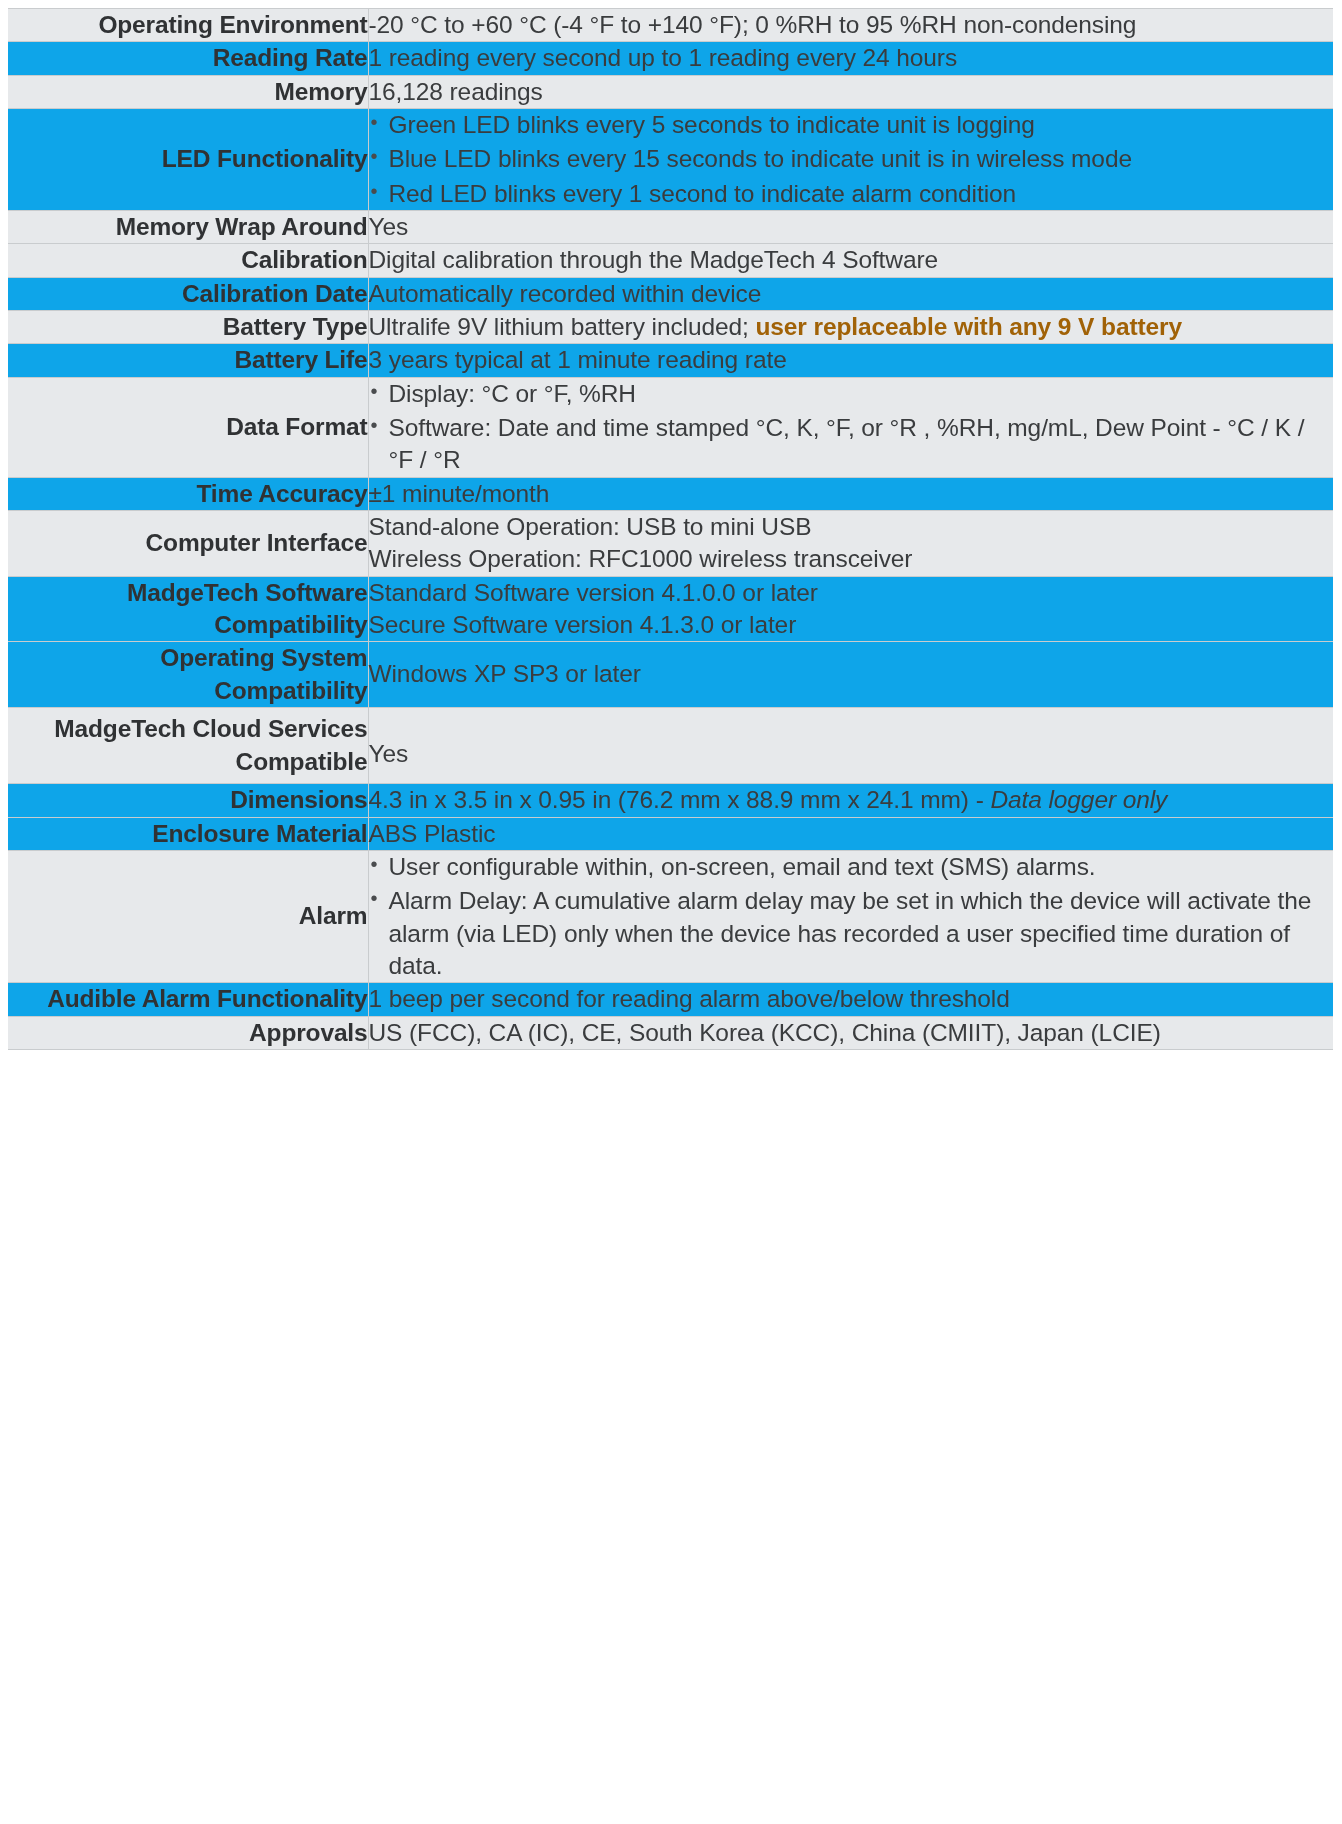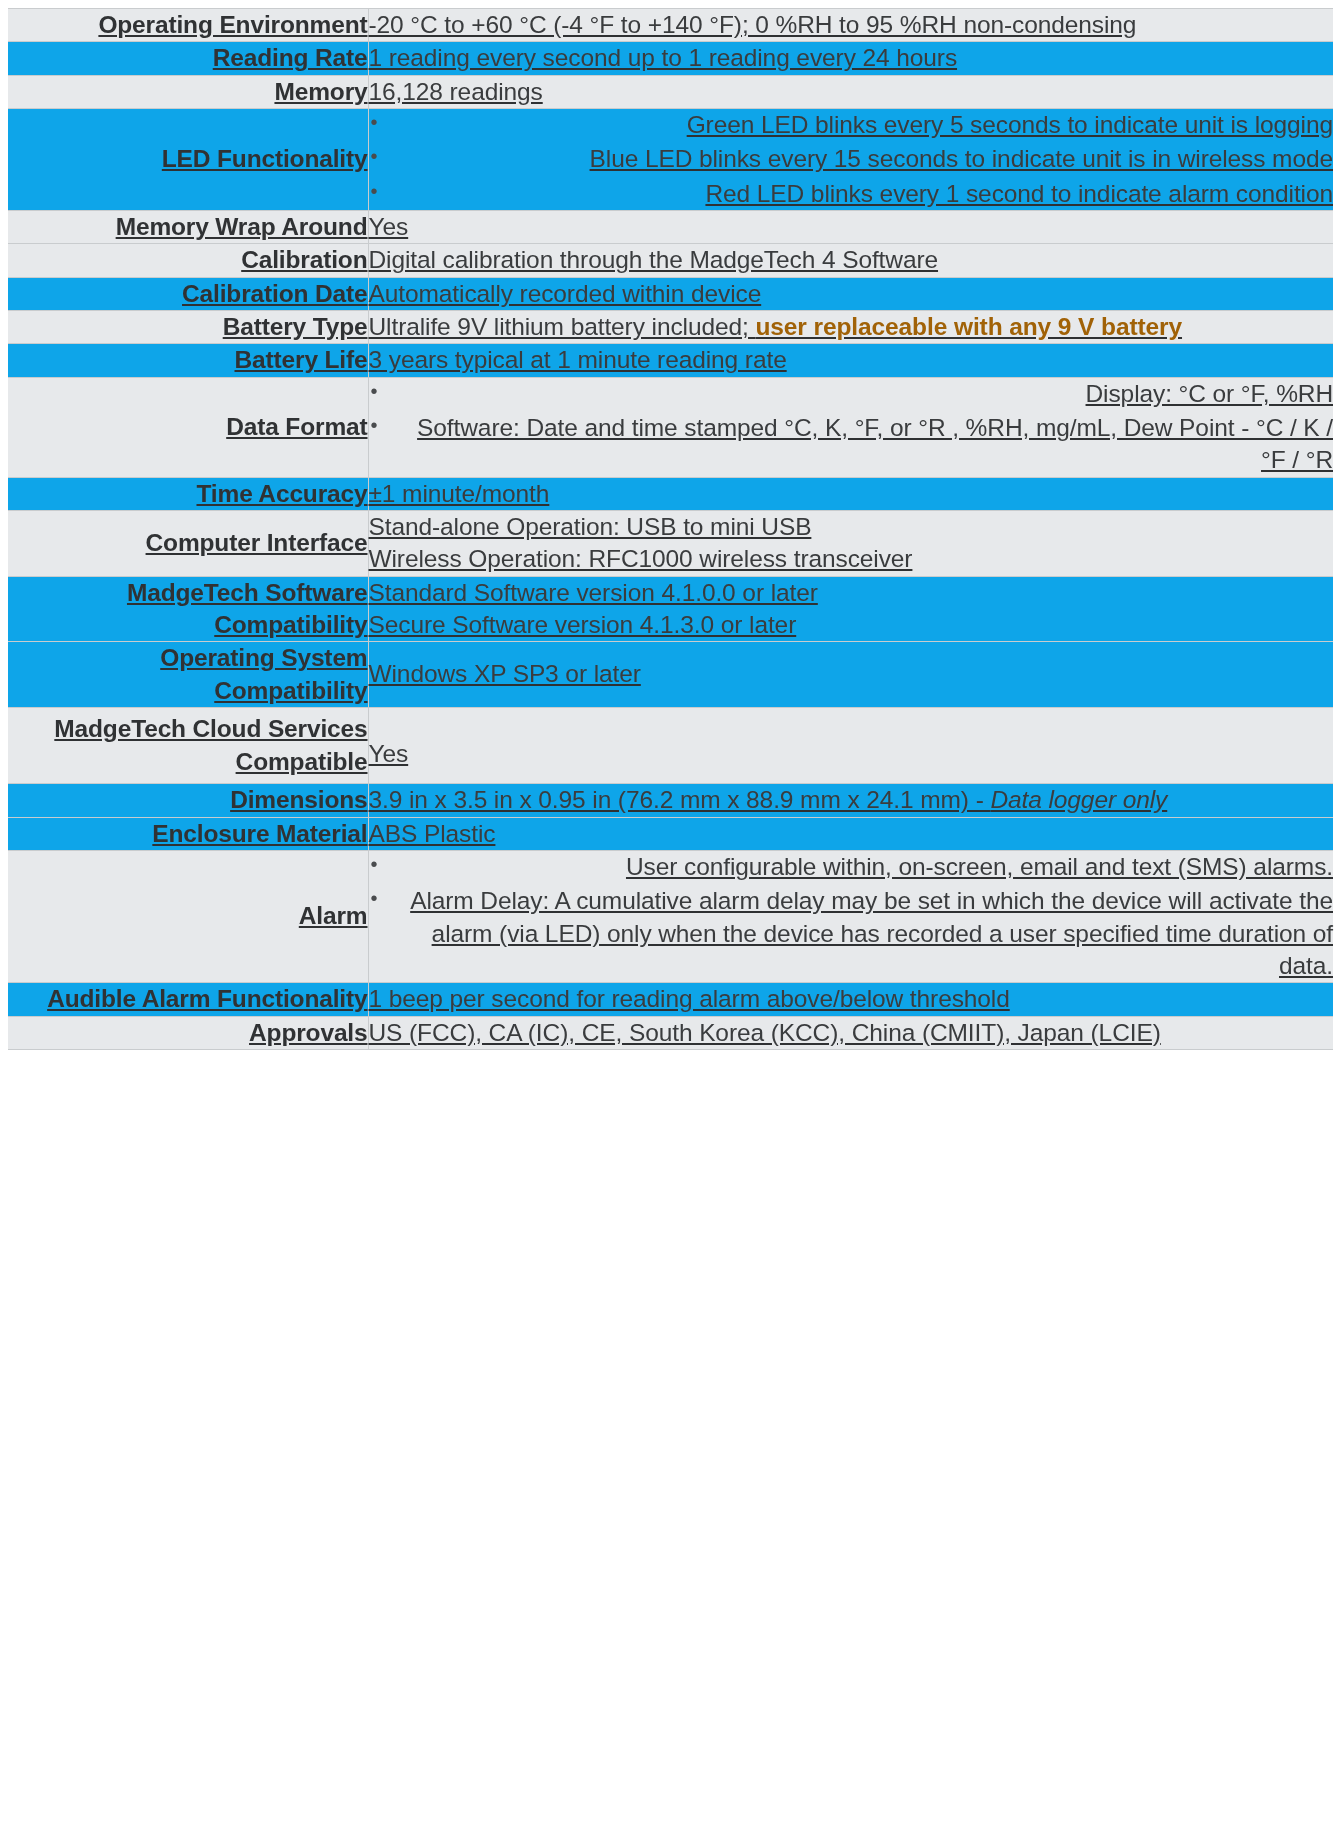--- a/index.html
+++ b/index.html
@@ -20,21 +20,20 @@
     box-sizing: border-box;
   }
 
   table.spec-table {
     border-collapse: collapse;
     table-layout: fixed;
     width: 1325px;
     margin-left: 8px;
     margin-top: 8px;
     margin-bottom: 20px;
-    text-decoration: underline;
   }
 
   table.spec-table col.c-label { width: 360px; }
   table.spec-table col.c-value { width: 965px; }
 
   table.spec-table tr {
     border-top: 1.5px solid #c9ccce;
     border-bottom: 1.5px solid #c9ccce;
   }
 
@@ -76,21 +75,20 @@
 
   ul.bullets {
     margin: 0;
     padding: 0;
     list-style: none;
   }
   ul.bullets li {
     position: relative;
     padding-left: 20px;
     margin: 0 0 2px 0;
-    text-align: right;
   }
   ul.bullets li:last-child { margin-bottom: 0; }
   ul.bullets li::before {
     content: "\2022";
     position: absolute;
     left: 2px;
     top: -1px;
     font-size: 20px;
     color: #4a4c4e;
     line-height: 1.45;
@@ -187,21 +185,21 @@
         <tr class="plain">
           <td class="label-cell">Operating System Compatibility</td>
           <td class="value-cell">Windows XP SP3 or later</td>
         </tr>
         <tr class="shaded">
           <td class="label-cell">MadgeTech Cloud Services Compatible</td>
           <td class="value-cell align-top-offset">Yes</td>
         </tr>
         <tr class="plain">
           <td class="label-cell">Dimensions</td>
-          <td class="value-cell"><span class="">3.9 in x 3.5 in x 0.95 in (76.2 mm x 88.9 mm x 24.1 mm) - </span><span class="i">Data logger only</span></td>
+          <td class="value-cell"><span class="">4.3 in x 3.5 in x 0.95 in (76.2 mm x 88.9 mm x 24.1 mm) - </span><span class="i">Data logger only</span></td>
         </tr>
         <tr class="plain">
           <td class="label-cell">Enclosure Material</td>
           <td class="value-cell">ABS Plastic</td>
         </tr>
         <tr class="shaded">
           <td class="label-cell">Alarm</td>
           <td class="value-cell">
             <ul class="bullets">
               <li>User configurable within, on-screen, email and text (SMS) alarms.</li>

